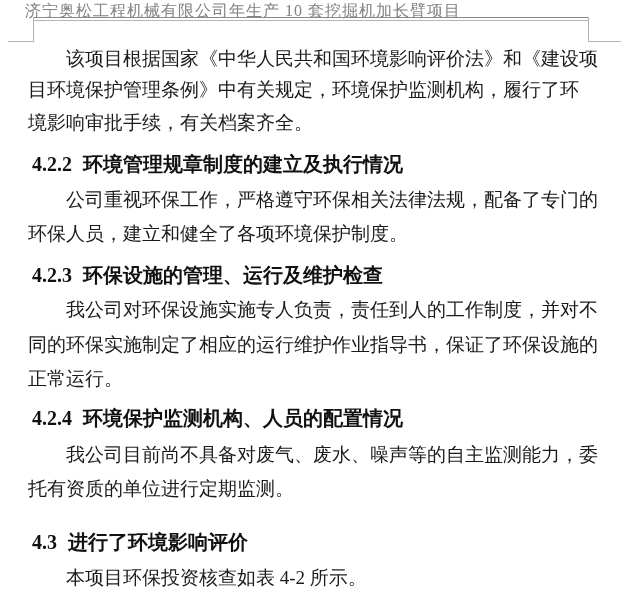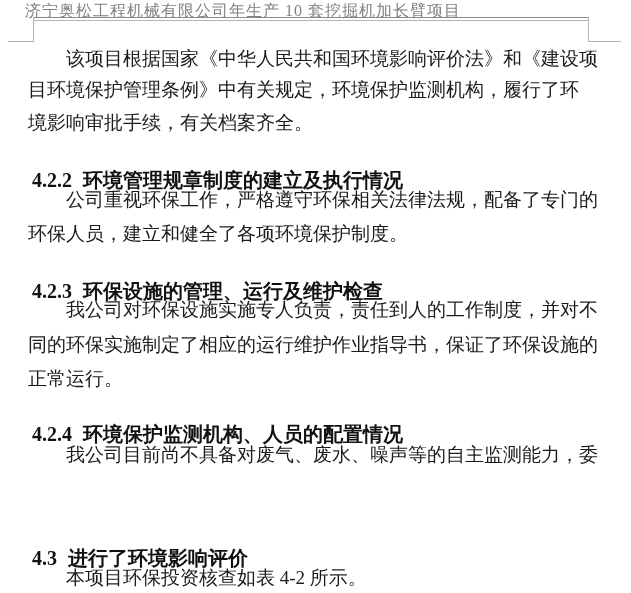--- a/index.html
+++ b/index.html
@@ -54,21 +54,20 @@
   
   .heading {
     position: absolute;
     left: 32px;
     height: 24px;
     font-size: 20px;
     line-height: 23px;
     font-weight: bold;
     color: #111111;
     white-space: nowrap;
-    margin-top: 16px;
   }
   .heading .hnum { margin-right: 11px; }
 </style>
 </head>
 <body>
 
 <div class="page">
 
   <div class="runhead">济宁奥松工程机械有限公司年生产 10 套挖掘机加长臂项目</div>
 
@@ -96,20 +95,21 @@
 
   <div class="bline indent" style="top:299px">我公司对环保设施实施专人负责，责任到人的工作制度，并对不</div>
   <div class="bline" style="top:368px">正常运行。</div>
   <div class="bline" style="top:334px">同的环保实施制定了相应的运行维护作业指导书，保证了环保设施的</div>
 
   <div class="heading" style="top:407px">
     <span class="hnum">4.2.4</span><span>环境保护监测机构、人员的配置情况</span>
   </div>
 
   <div class="bline indent" style="top:444px">我公司目前尚不具备对废气、废水、噪声等的自主监测能力，委</div>
+  <div class="bline" style="top:478px">托有资质的单位进行定期监测。</div>
 
   <div class="heading" style="top:531px">
     <span class="hnum">4.3</span><span>进行了环境影响评价</span>
   </div>
 
   <div class="bline indent" style="top:567px">本项目环保投资核查如表 4-2 所示。</div>
 
 </div>
 
 </body></html>

